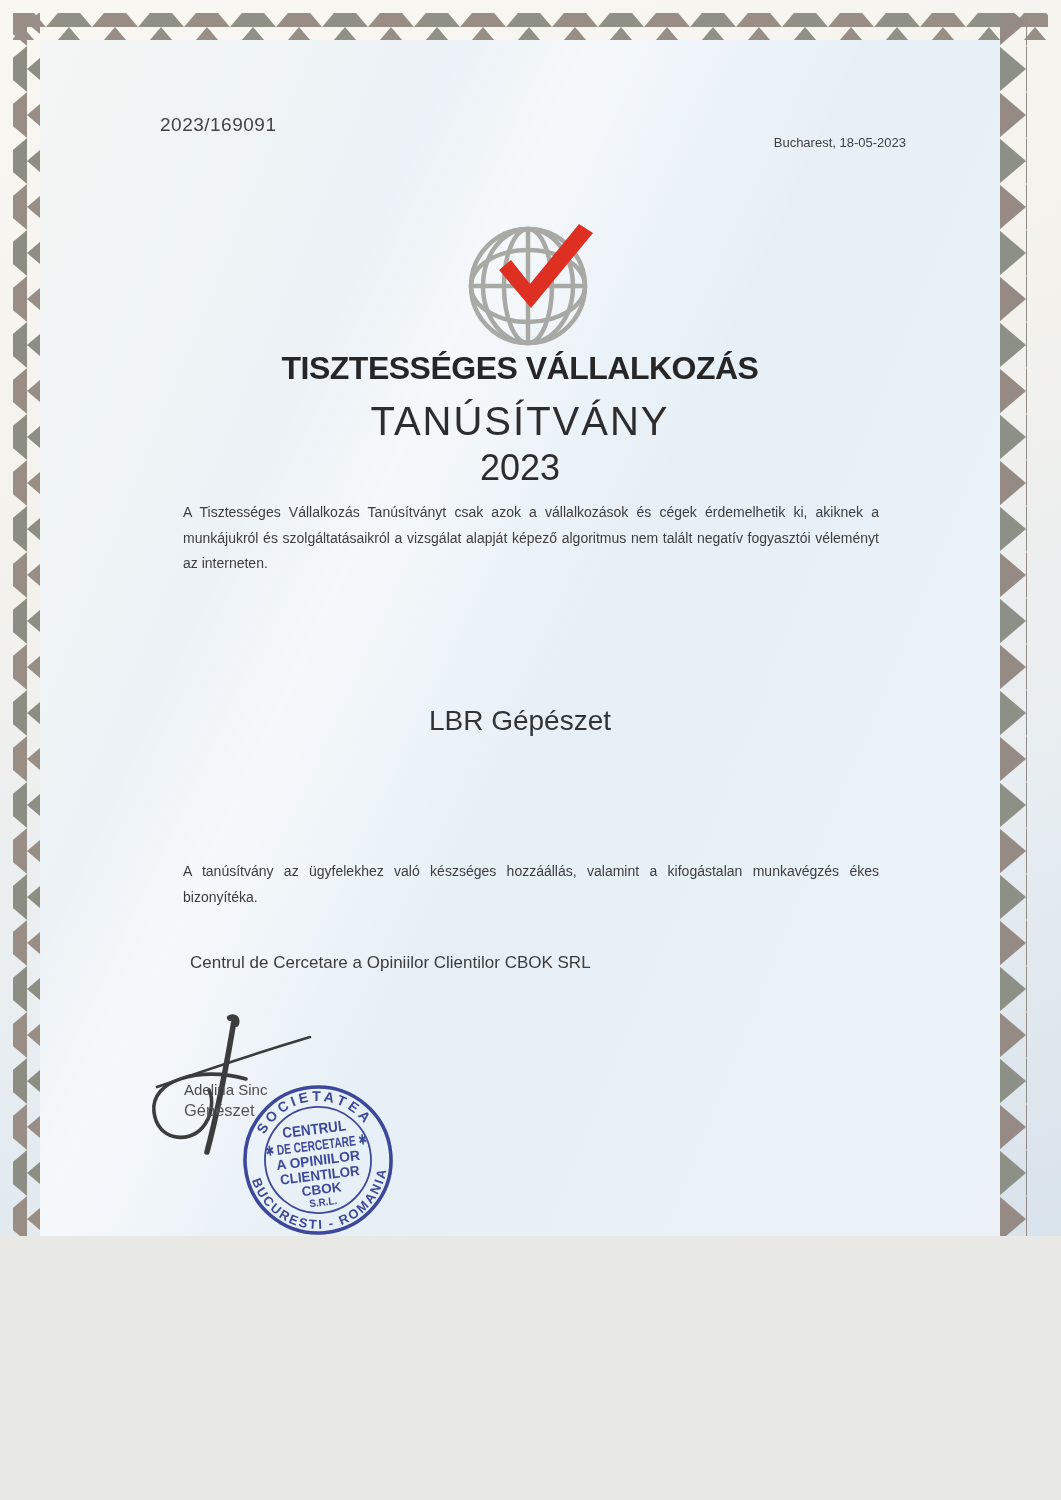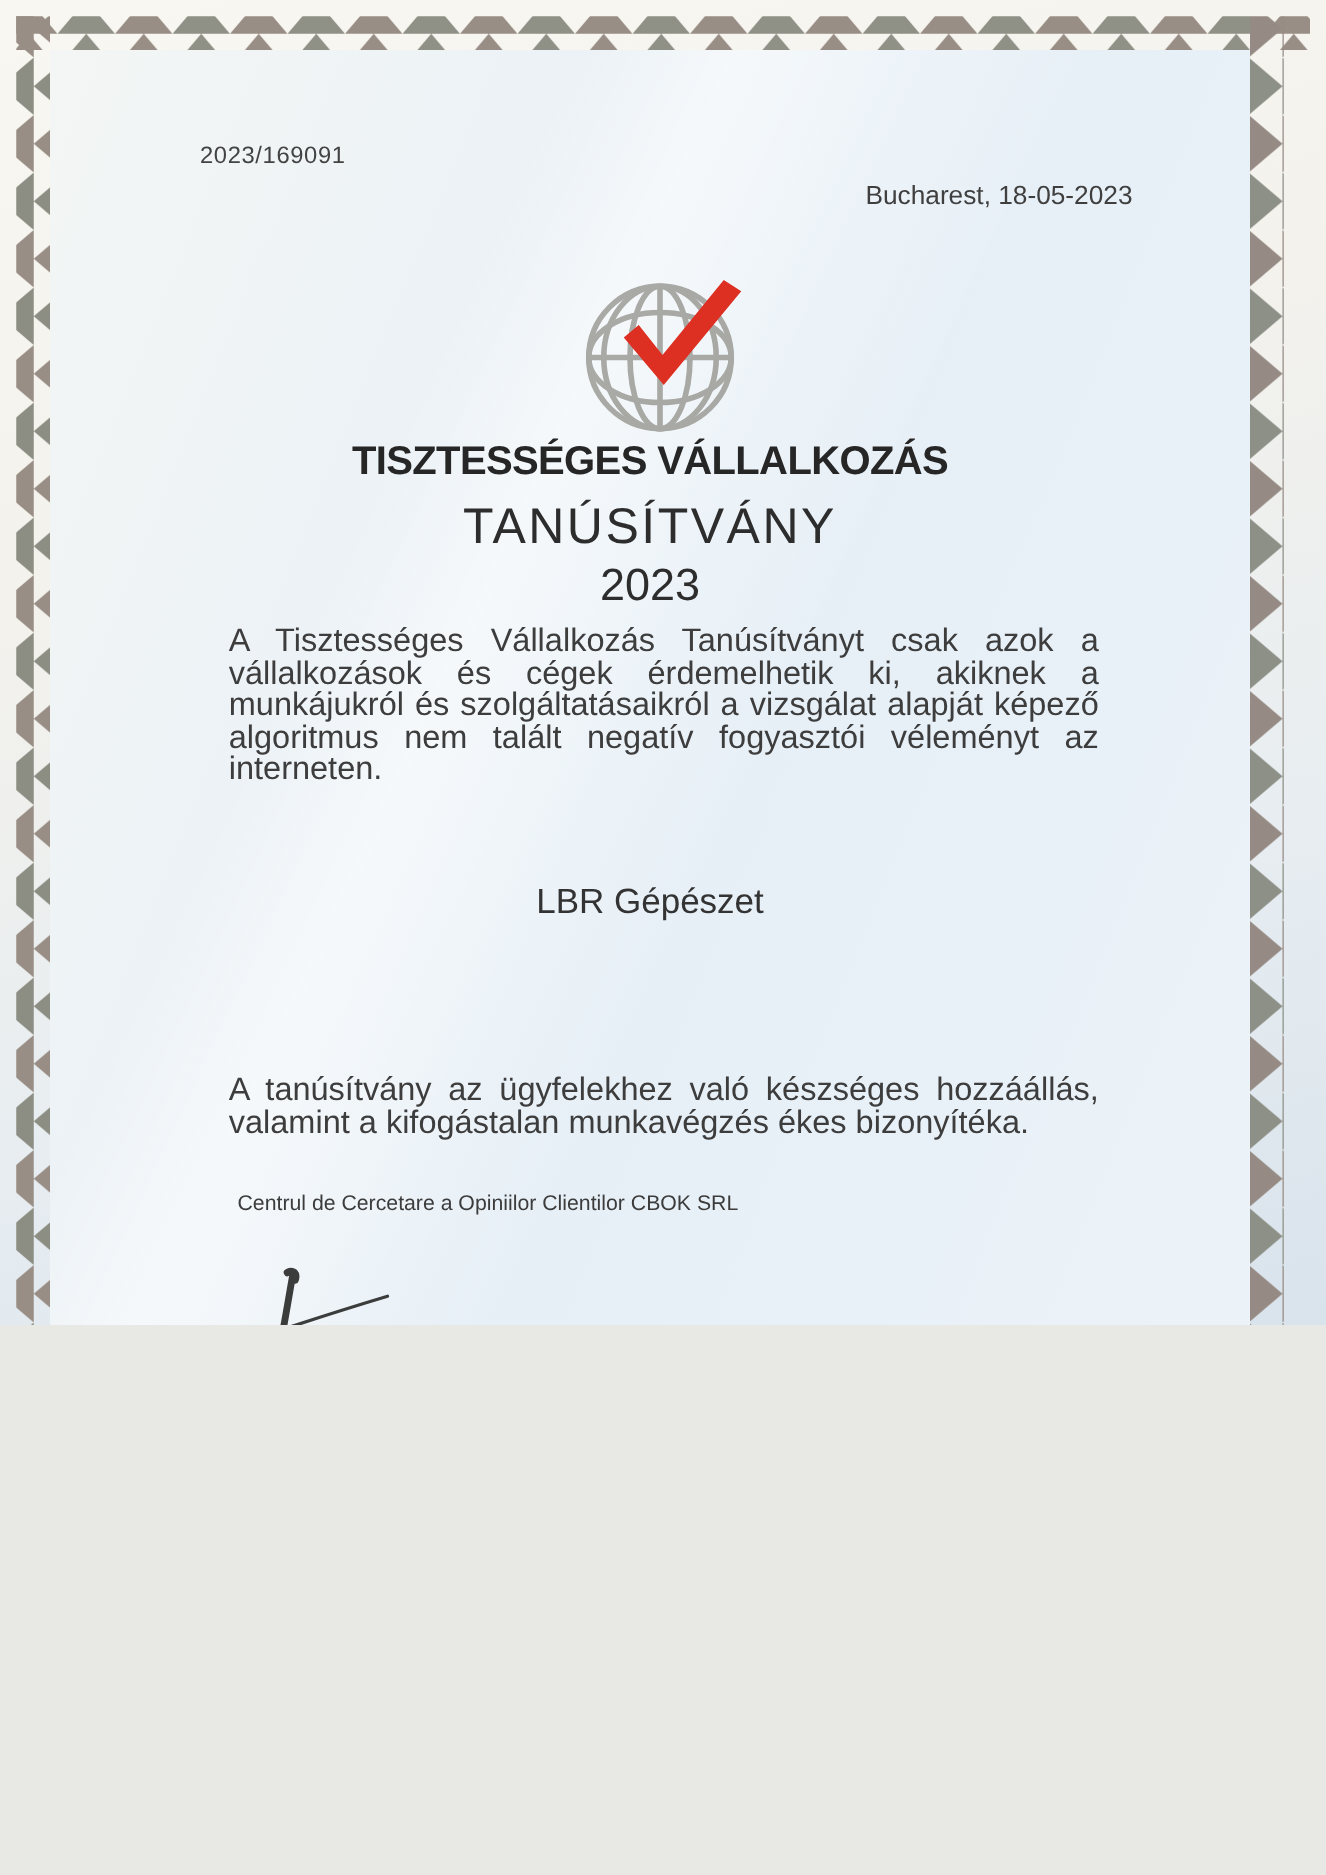--- a/index.html
+++ b/index.html
@@ -1,38 +1,38 @@
 <!DOCTYPE html>
 <html><head>
 <meta charset="utf-8">
 <style>
   html,body{margin:0;padding:0;}
   body{font-family:"Liberation Sans", sans-serif; background:#e8e8e4;}
   .canvas{
-    position:relative; width:1061px; height:1060px; overflow:hidden;
+    position:relative; width:1061px; height:1236px; overflow:hidden;
     background:linear-gradient(165deg,#f9f7f2 0%,#f4f2ec 35%,#e7edf1 70%,#d9e3ec 100%);
   }
   .border-svg{position:absolute; left:0; top:0;}
   .paper{
     position:absolute; left:40px; top:40px; width:960px; height:1408px;
     background:linear-gradient(112deg,#f3f6f4 0%,#eef3f6 20%,#e6eff6 45%,#e9f1f8 70%,#edf3f8 100%);
   }
   .sheen{
     position:absolute; left:40px; top:40px; width:960px; height:1408px; pointer-events:none;
     background:linear-gradient(115deg, rgba(255,255,255,0) 26%, rgba(255,255,255,0.55) 34%, rgba(255,255,255,0) 52%);
   }
   .abs{position:absolute;}
   .ref{left:160px; top:114px; font-size:19px; color:#434343; letter-spacing:0.5px;}
-  .date{left:620px; top:145px; width:286px; text-align:right; font-size:21px; color:#3f3f3f;}
+  .date{left:620px; top:135px; width:286px; text-align:right; font-size:13px; color:#3f3f3f;}
   .logo{left:455px; top:216px;}
   .centered{left:40px; width:960px; text-align:center; color:#282828;}
   .title1{top:350px; font-size:32px; font-weight:700; letter-spacing:-0.5px; color:#262626;}
   .title2{top:399px; font-size:40px; font-weight:400; letter-spacing:2px; color:#2d2d2d;}
   .year{top:447px; font-size:36px; font-weight:400; color:#2d2d2d;}
-  .para{left:183px; width:696px; text-align:justify; font-size:26px; line-height:25.5px; color:#3d3d3d;}
+  .para{left:183px; width:696px; text-align:justify; font-size:14px; line-height:25.5px; color:#3d3d3d;}
   .para.p1{top:500px;}
   .para.p2{top:859px;}
   .recip{font-size:28px; color:#333;}
   .recip.company{top:705px;}
   .recip.person{top:742px;}
   .issuer{left:190px; top:953px; font-size:17px; color:#3c3c3c;}
   .sig-name{left:184px; top:1081px; font-size:15px; color:#4b4b4b;}
   .sig-role{left:184px; top:1101px; font-size:16.5px; color:#565656;}
   .sig-svg{left:130px; top:1000px;}
   .stamp-svg{left:230px; top:1072px;}

